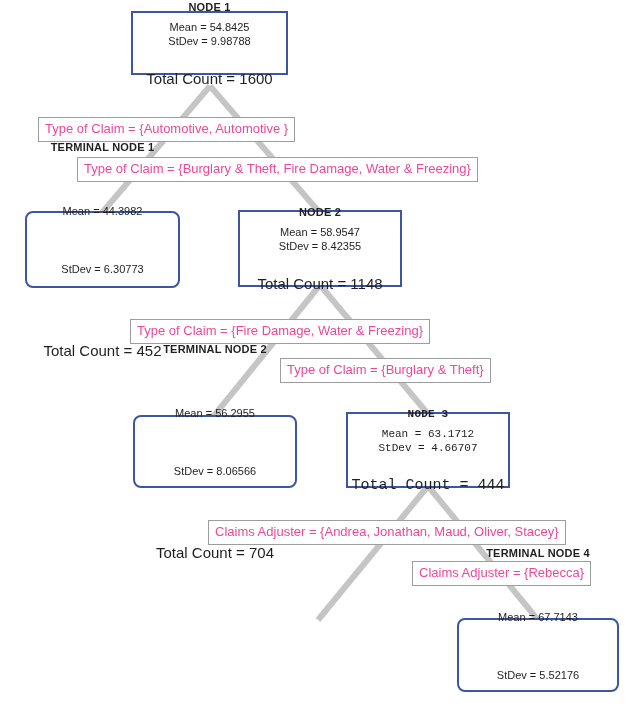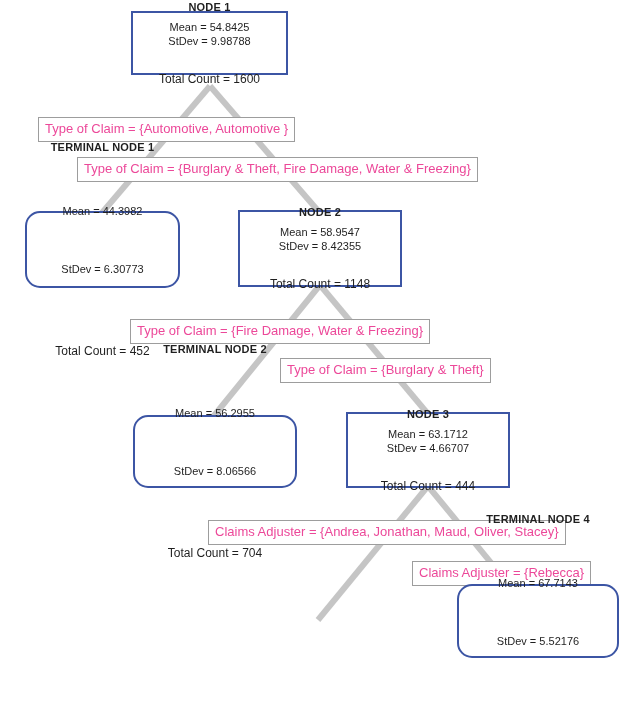--- a/index.html
+++ b/index.html
@@ -39,36 +39,36 @@
     background: #ffffff;
     border: 2px solid #3c55a4;
     color: #1f1f1f;
     display: flex;
     flex-direction: column;
     align-items: center;
     justify-content: center;
     text-align: center;
     padding: 4px 2px;
   }
-  .node.terminal { border-radius: 15px; gap: 44px; }
+  .node.terminal { border-radius: 8px; gap: 44px; }
 
   .node-title {
     font-size: 11px;
     font-weight: 600;
     letter-spacing: 0.2px;
     margin-bottom: 7px;
     color: #1f1f1f;
   }
   .node-stat {
     font-size: 11px;
     line-height: 14px;
     color: #1f1f1f;
   }
   .node-count {
-    font-size: 12px;
+    font-size: 15px;
     line-height: 14px;
     margin-top: 24px;
     color: #1f1f1f;
   }
 </style>
 </head>
 <body>
 
 <div class="canvas">
 
@@ -109,28 +109,28 @@
     <div class="node-count">Total Count = 1148</div>
   </div>
 
   <div class="node terminal" style="left:133px; top:415px; width:164px; height:73px;">
     <div class="node-title">TERMINAL NODE 2</div>
     <div class="node-stat">Mean = 56.2955</div>
     <div class="node-stat">StDev = 8.06566</div>
     <div class="node-count">Total Count = 704</div>
   </div>
 
-  <div class="node" style="left:346px; top:412px; width:164px; height:76px;">
+  <div class="node" style="left:346px; top:412px; width:164px; height:76px;font-family:Liberation Mono, monospace;">
     <div class="node-title">NODE 3</div>
     <div class="node-stat">Mean = 63.1712</div>
     <div class="node-stat">StDev = 4.66707</div>
     <div class="node-count">Total Count = 444</div>
   </div>
 
 
-  <div class="node terminal" style="left:457px; top:584px; width:162px; height:74px;text-align:right;">
+  <div class="node terminal" style="left:457px; top:618px; width:162px; height:74px;text-align:right;">
     <div class="node-title">TERMINAL NODE 4</div>
     <div class="node-stat">Mean = 67.7143</div>
     <div class="node-stat">StDev = 5.52176</div>
     <div class="node-count">Total Count = 84</div>
   </div>
 
 </div>
 
 </body></html>

